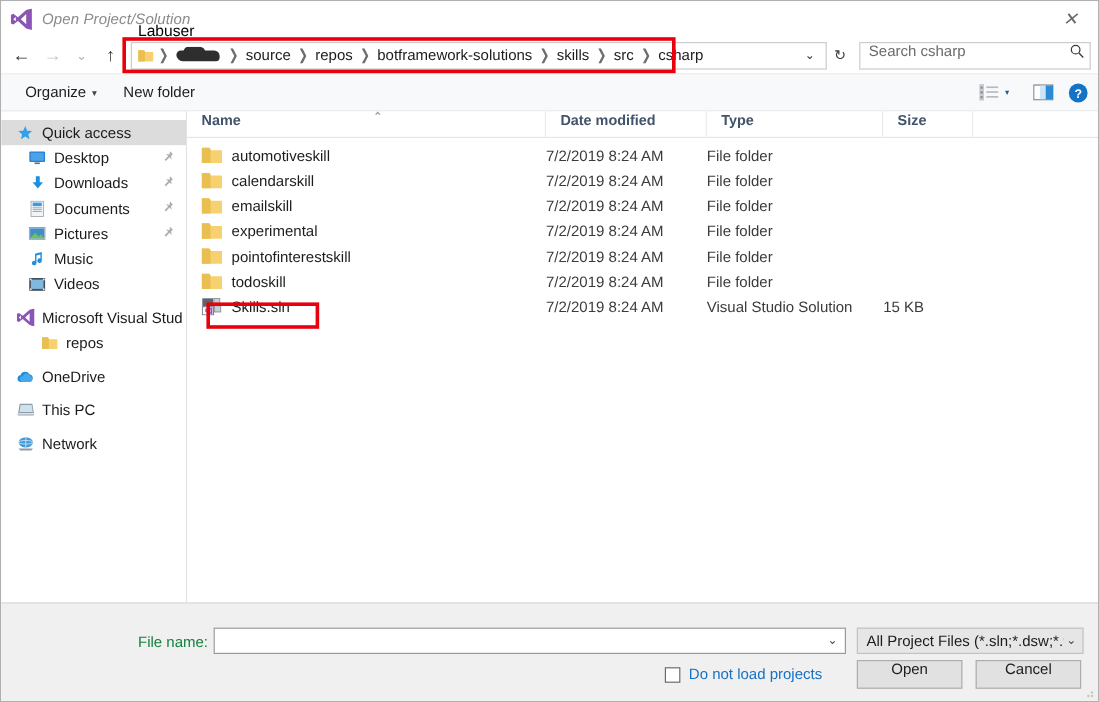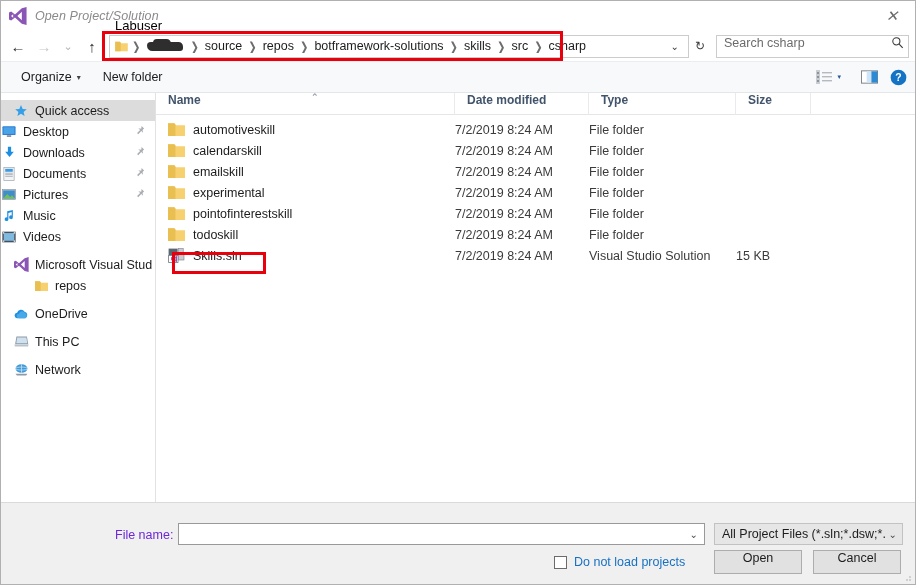--- a/index.html
+++ b/index.html
@@ -130,21 +130,21 @@
   .sidebar {
     width: 155px; flex: 0 0 155px;
     background: #ffffff;
     border-right: 1px solid #e2e2e2;
     padding-top: 7px;
     overflow: hidden;
   }
   .side-item {
     height: 21px; display: flex; align-items: center;
     font-size: 12.5px; color: #1c1c1c;
-    position: relative;
+    padding-left: 22px; position: relative;
     white-space: nowrap;
   }
   .side-item.selected { background: #dcdcdc; }
   .side-item.indent1 { padding-left: 32px; }
   .side-item.group { padding-left: 12px; }
   .side-item .si-ico {
     width: 16px; height: 16px; margin-right: 6px; flex: 0 0 auto;
     display: flex; align-items: center; justify-content: center;
   }
   .side-item .pin {
@@ -186,21 +186,21 @@
 
   
   .footer {
     background: #f0f0f0;
     border-top: 1px solid #dadada;
     height: 82px; min-height: 82px;
     position: relative;
   }
   .fname-label {
     position: absolute; left: 114px; top: 527px;
-    font-size: 12.5px; color: #6d28d9;
+    font-size: 12.5px; color: #15803d;
   }
   .fname-combo {
     position: absolute; left: 177px; top: 522px;
     width: 527px; height: 22px;
     background: #ffffff; border: 1px solid #999999;
     display: flex; align-items: center; justify-content: flex-end;
     padding-right: 6px;
   }
   .fname-combo .chev { font-size: 10px; color: #4a4a4a; }
   .filter-combo {

